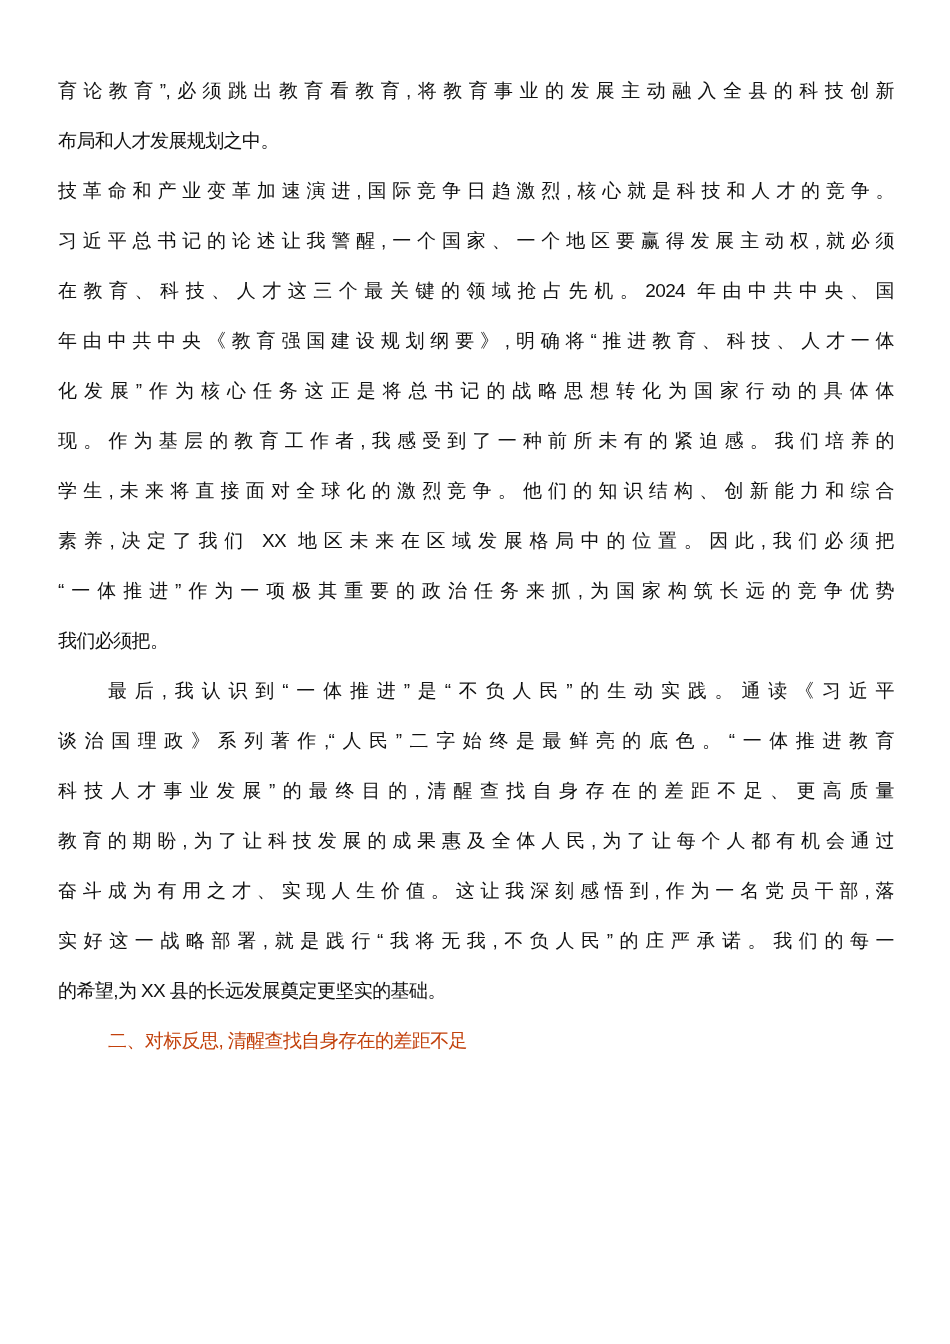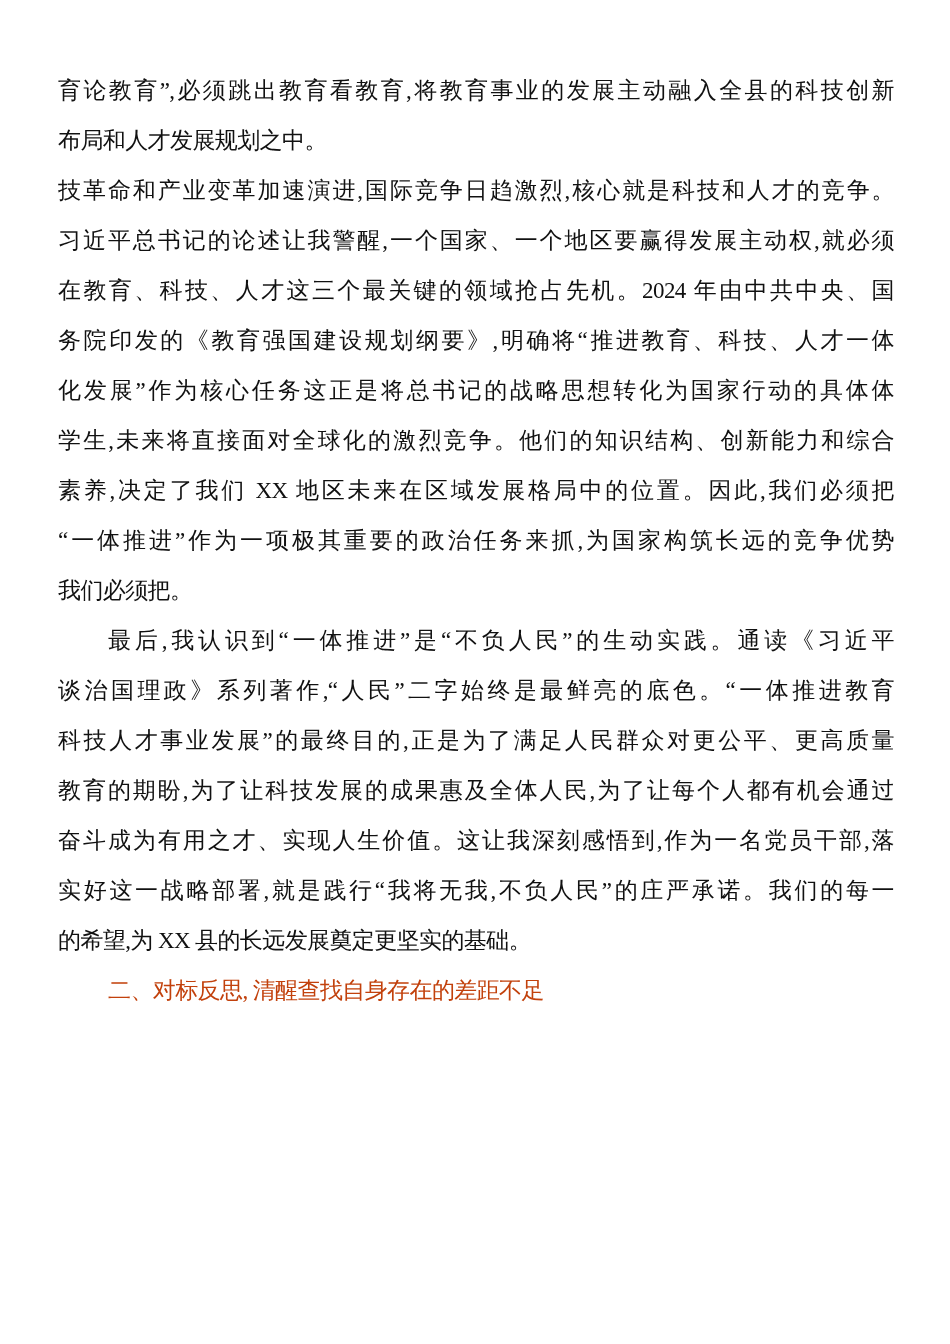--- a/index.html
+++ b/index.html
@@ -1,21 +1,21 @@
 <!DOCTYPE html>
 <html><head>
 <meta charset="utf-8">
 <style>
   html, body { margin: 0; padding: 0; background: #ffffff; }
   body { width: 950px; height: 1344px; overflow: hidden; position: relative; }
   .page {
     position: absolute; left: 58px; top: 66px; width: 836px;
-    font-family: Liberation Serif, serif;
+    font-family: Liberation Sans, sans-serif;
     color: #111111;
-    font-size: 23px;
+    font-size: 19px;
     line-height: 50px;
     letter-spacing: -0.6px;
   }
   .line { white-space: nowrap; height: 50px; display: block; text-align: justify; text-align-last: justify; }
   .line.last { text-align-last: left; }
   .indent { padding-left: 50px; }
   .heading { padding-left: 50px; text-align-last: left; color: #c2410c; }
 </style>
 </head>
 <body>
@@ -24,32 +24,33 @@
 
   <div>
     <span class="line">育论教育”,必须跳出教育看教育,将教育事业的发展主动融入全县的科技创新</span>
     <span class="line last">布局和人才发展规划之中。</span>
   </div>
 
   <div>
     <span class="line">技革命和产业变革加速演进,国际竞争日趋激烈,核心就是科技和人才的竞争。</span>
     <span class="line">习近平总书记的论述让我警醒,一个国家、一个地区要赢得发展主动权,就必须</span>
     <span class="line">在教育、科技、人才这三个最关键的领域抢占先机。2024 年由中共中央、国</span>
-    <span class="line">务院印发的《教育强国建设规划纲要》,明确将“推进教育、科技、人才一体</span>
+    <span class="line">年由中共中央《教育强国建设规划纲要》,明确将“推进教育、科技、人才一体</span>
     <span class="line">化发展”作为核心任务这正是将总书记的战略思想转化为国家行动的具体体</span>
+    <span class="line">现。作为基层的教育工作者,我感受到了一种前所未有的紧迫感。我们培养的</span>
     <span class="line">学生,未来将直接面对全球化的激烈竞争。他们的知识结构、创新能力和综合</span>
     <span class="line">素养,决定了我们 XX 地区未来在区域发展格局中的位置。因此,我们必须把</span>
     <span class="line">“一体推进”作为一项极其重要的政治任务来抓,为国家构筑长远的竞争优势</span>
     <span class="line last">我们必须把。</span>
   </div>
 
   <div>
     <span class="line indent">最后,我认识到“一体推进”是“不负人民”的生动实践。通读《习近平</span>
     <span class="line">谈治国理政》系列著作,“人民”二字始终是最鲜亮的底色。“一体推进教育</span>
-    <span class="line">科技人才事业发展”的最终目的,正是为了满足人民群众对更公平、更高质量</span>
+    <span class="line">科技人才事业发展”的最终目的,清醒查找自身存在的差距不足、更高质量</span>
     <span class="line">教育的期盼,为了让科技发展的成果惠及全体人民,为了让每个人都有机会通过</span>
     <span class="line">奋斗成为有用之才、实现人生价值。这让我深刻感悟到,作为一名党员干部,落</span>
     <span class="line">实好这一战略部署,就是践行“我将无我,不负人民”的庄严承诺。我们的每一</span>
     <span class="line last">的希望,为 XX 县的长远发展奠定更坚实的基础。</span>
   </div>
 
   <div class="line heading">二、对标反思, 清醒查找自身存在的差距不足</div>
 </div>
 
 </body></html>

